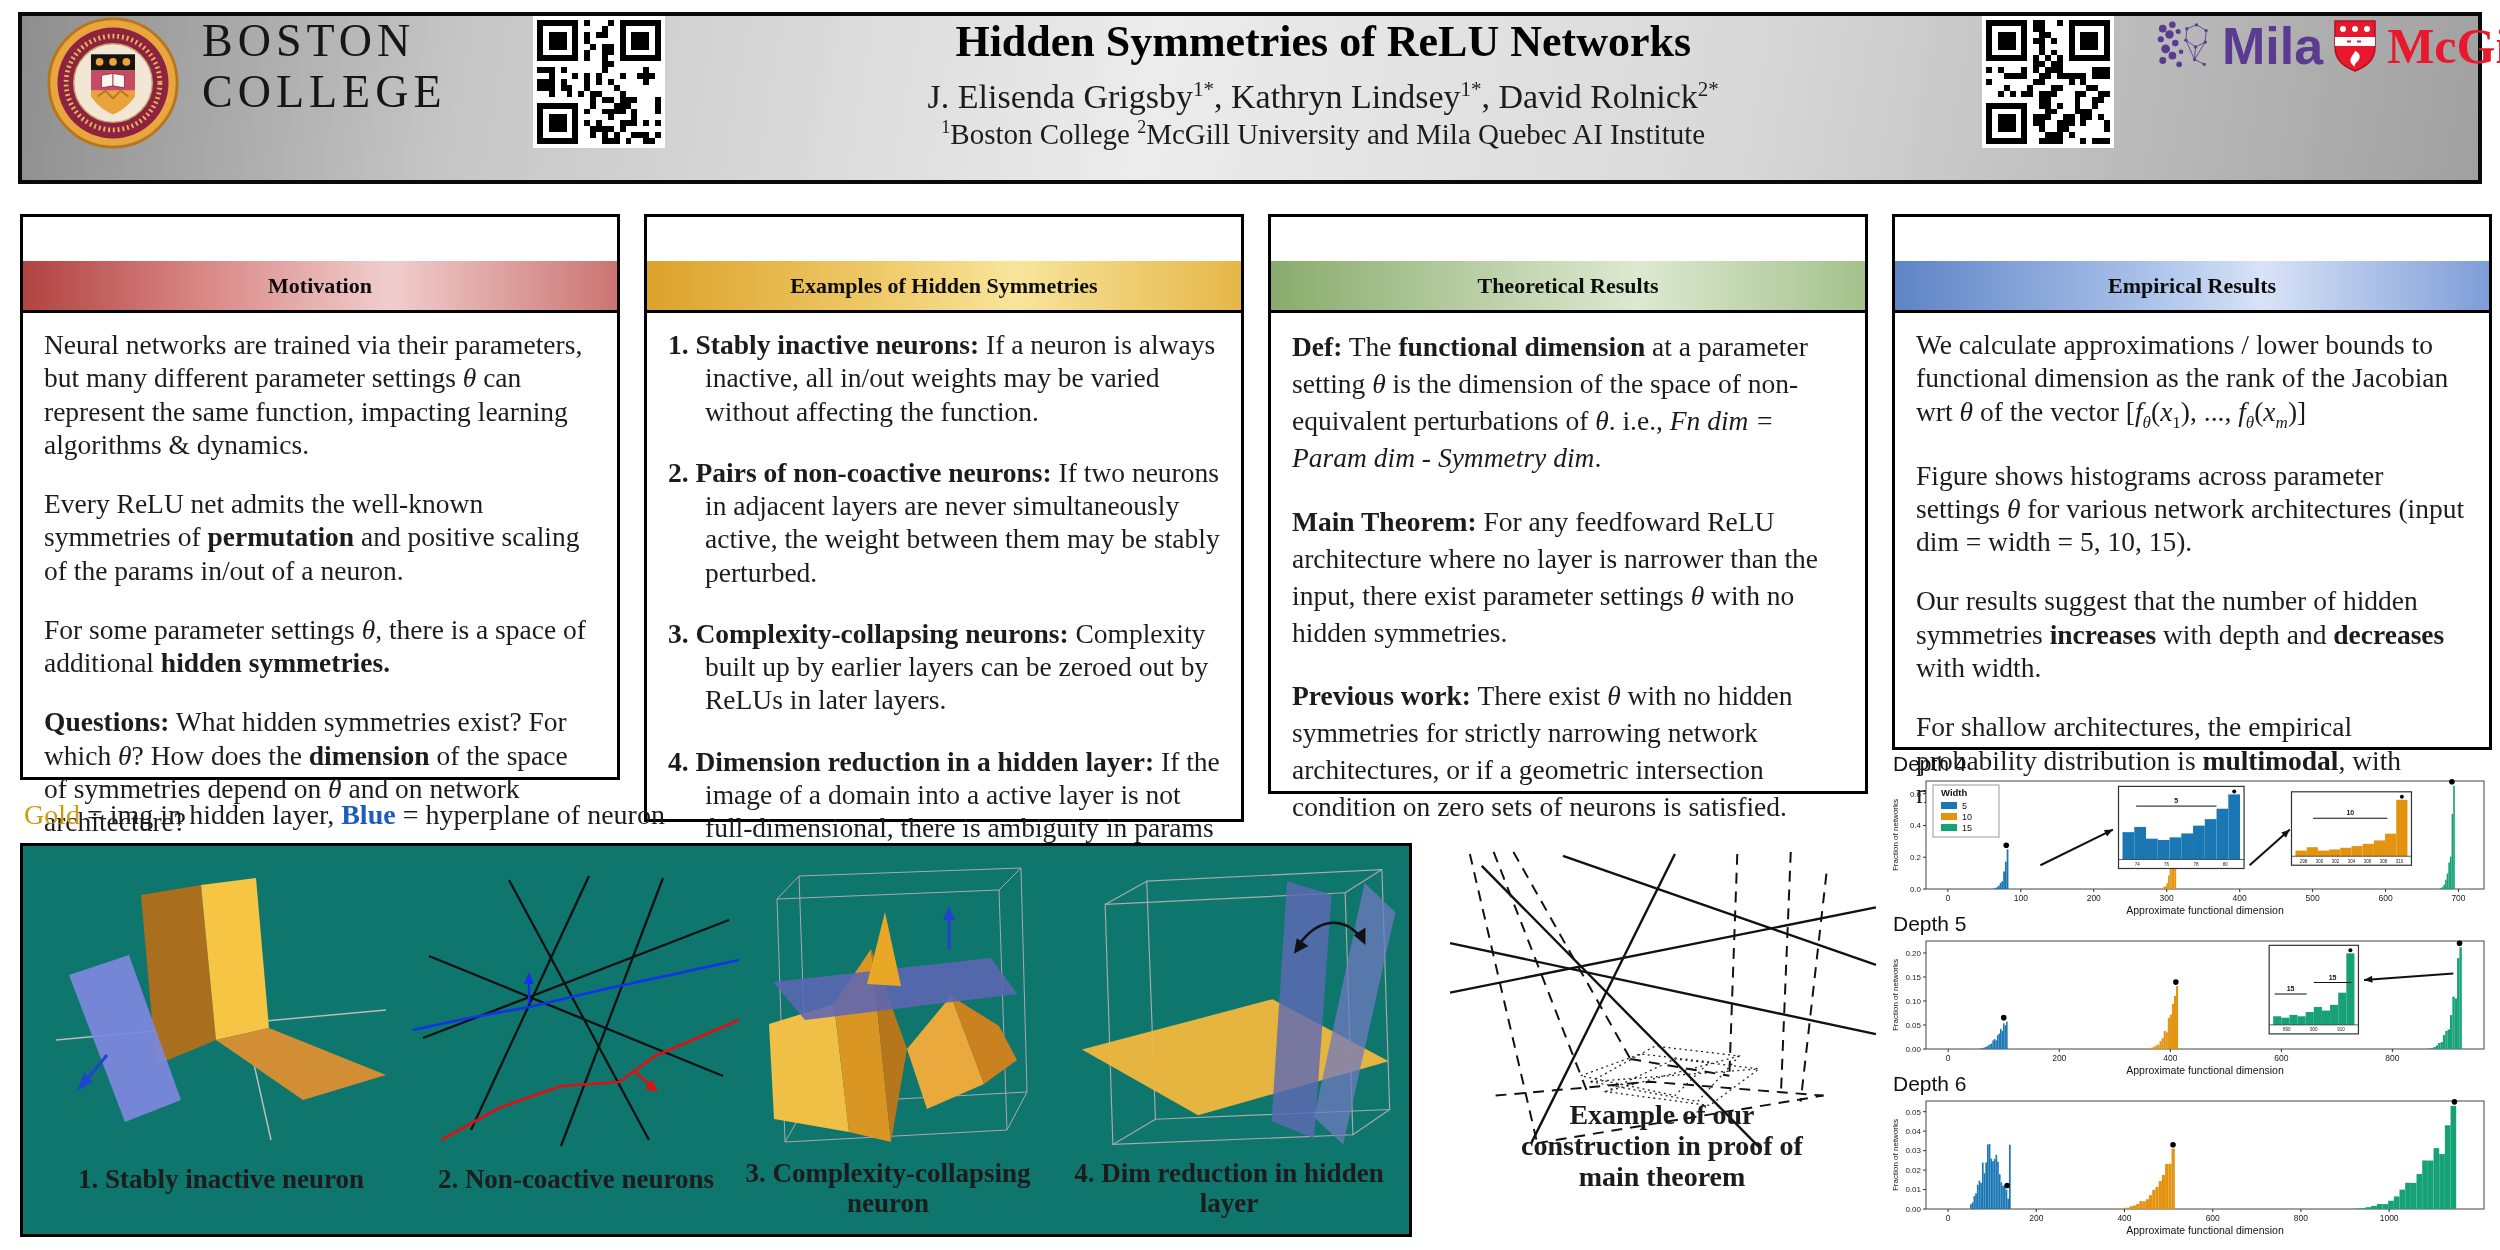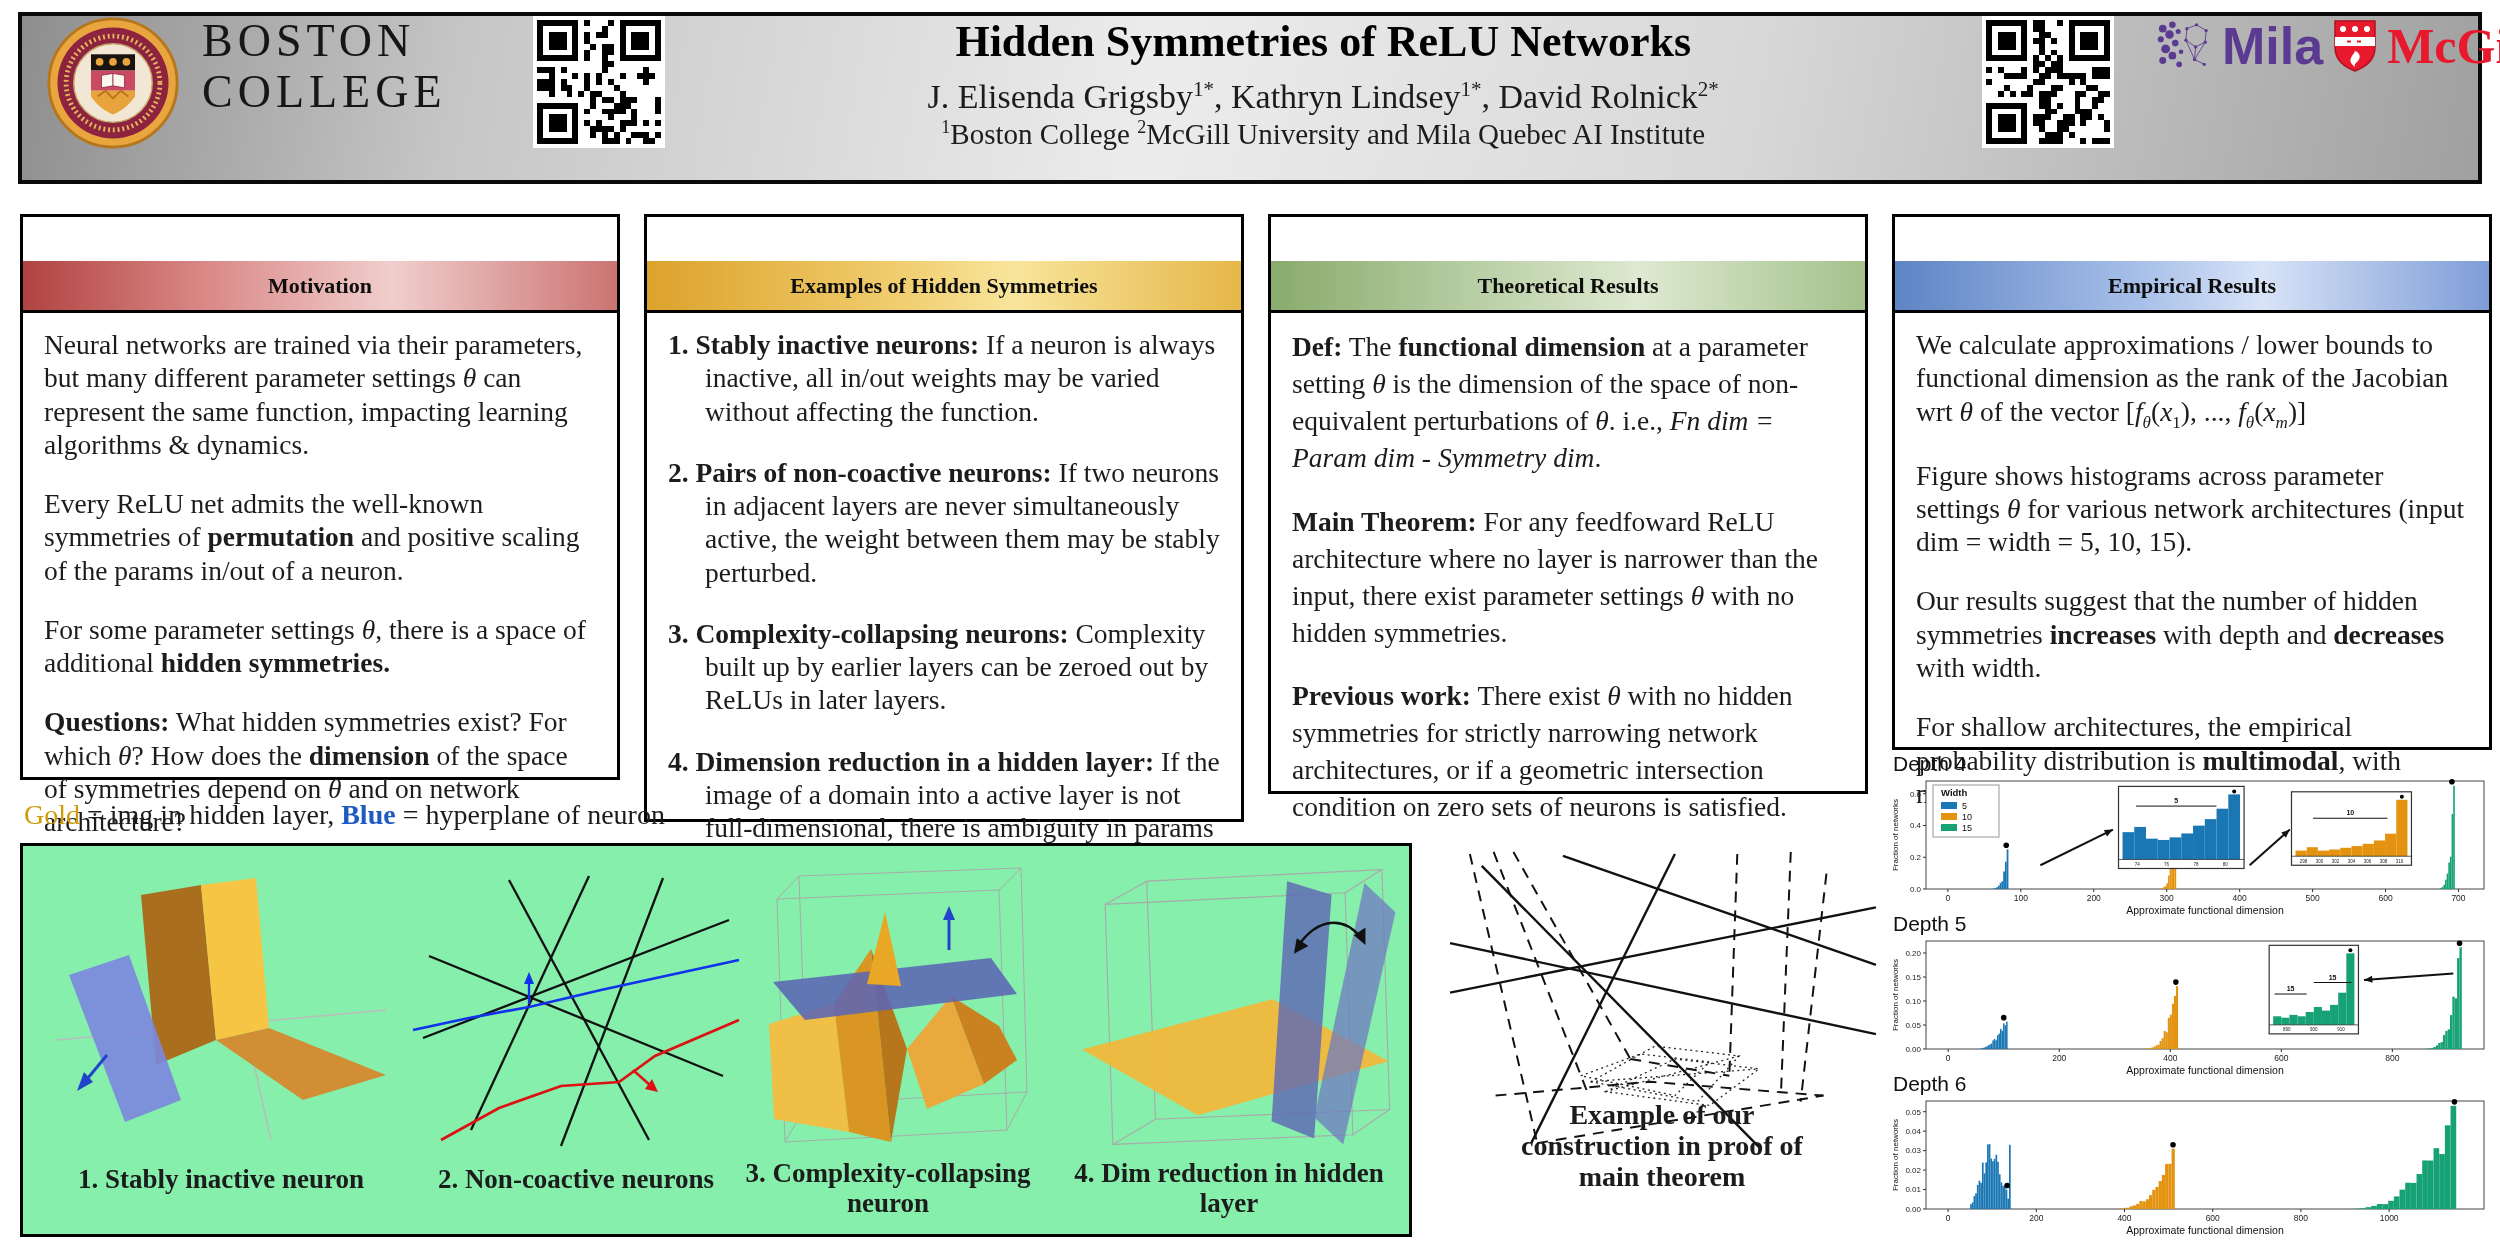--- a/index.html
+++ b/index.html
@@ -34,21 +34,21 @@
   .col-green .col-h{background:linear-gradient(90deg,#89ab6c,#c3d6b1 42%,#dde9d1 62%,#a4c18b);}
   .col-blue .col-h{background:linear-gradient(90deg,#5e84c5,#a9c1e9 42%,#d8e3f7 62%,#7e9dd7);}
   .col-b{padding:15px 21px 0 21px;font-size:27.5px;line-height:1.21;}
   .col-b p{margin:0 0 26px 0;}
   .col2 .col-b p{padding-left:37px;text-indent:-37px;margin-bottom:28px;}
 
   
   .color-legend{position:absolute;left:24px;top:799px;font-size:28px;}
 
   
-  .figbox{position:absolute;left:20px;top:843px;width:1392px;height:394px;border:3px solid #000;background:#86efac;box-sizing:border-box;}
+  .figbox{position:absolute;left:20px;top:843px;width:1392px;height:394px;border:3px solid #000;background:#0f766e;box-sizing:border-box;}
   .subfig{position:absolute;}
   .figcap{position:absolute;font-weight:bold;font-size:27px;text-align:center;line-height:1.12;}
 
   .construction{position:absolute;left:1440px;top:846px;width:445px;height:312px;}
   .construction-cap{position:absolute;left:1492px;top:1100px;width:340px;font-weight:bold;font-size:28px;text-align:center;line-height:1.1;}
 
   
   .depth-label{position:absolute;font-family:"Liberation Sans",sans-serif;font-size:21px;color:#111;}
   .hist{position:absolute;width:600px;height:140px;font-family:"Liberation Sans",sans-serif;}
 </style>

